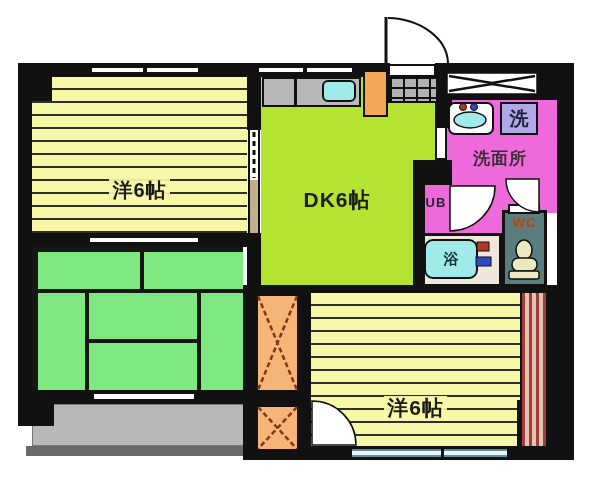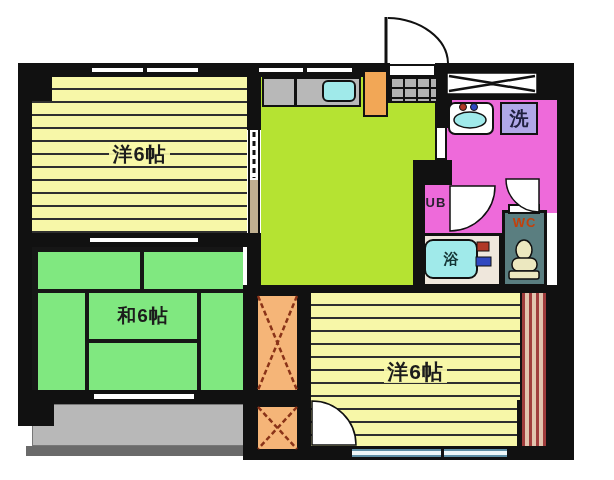--- a/index.html
+++ b/index.html
@@ -9,21 +9,21 @@
   .wall{position:absolute;background:#111;box-sizing:border-box;}
   
   .floor-stripes{background:repeating-linear-gradient(180deg,#f7f7a8 0 11px,#2f2f2f 11px 13px);}
   
   .win{background:#fff;border-top:2px solid #111;border-bottom:2px solid #111;}
   .win-b{background:#eef6f8;border-top:2px solid #5f8fa5;border-bottom:2px solid #5f8fa5;}
   .sill{background:#fff;border:2px solid #111;}
   .tatami-base{background:#161616;}
   .mat{position:absolute;box-sizing:border-box;}
   .label{position:absolute;color:#1c1c1c;font-weight:700;text-align:center;letter-spacing:1px;line-height:1;}
-  .label-chip{background:rgba(247,247,168,0.92);display:inline-block;padding:1px 3px;}
+  .label-chip{background:rgba(247,247,168,0.92);display:inline-block;padding:1px 3px;margin-top:36px;}
   .closet{border:3px solid #111;}
   .stripe-zone{background:repeating-linear-gradient(90deg,#a03c3c 0 3px,#e2c4ae 3px 7px);border-left:2px solid #111;}
   .genkan{background-color:#b2b2b2;border:2px solid #111;
     background-image:repeating-linear-gradient(90deg,#111 0 2px,transparent 2px 13px),
                      repeating-linear-gradient(180deg,#111 0 2px,transparent 2px 10px);}
   .counter{border:2px solid #111;}
   .sinkbox{border:2px solid #111;border-radius:6px;}
   .tub{border:2px solid #111;border-radius:9px;color:#143434;font-weight:700;
        display:flex;align-items:center;justify-content:center;font-size:15px;}
   .washer{border:2px solid #111;display:flex;align-items:center;justify-content:center;
@@ -114,25 +114,28 @@
     <span>浴</span>
   </div>
 
   <div class="abs closet" style="left: 255px; top: 293px; width: 45px; height: 100px; background-color: rgb(245, 181, 120);"></div>
   <div class="abs closet" style="left: 255px; top: 404px; width: 45px; height: 48px; background-color: rgb(245, 181, 120);"></div>
   <div class="abs stripe-zone" style="left:520px;top:293px;width:26px;height:153px;"></div>
 
   <div class="label" style="left:32px;width:215px;top:143px;font-size:20px;">
     <span class="label-chip">洋6帖</span>
   </div>
-  <div class="label" style="left:89px;width:108px;top:306px;font-size:19px;">
-    <span>和6帖</span>
+  <div class="label" style="left:261px;width:152px;top:189px;font-size:21px;">
+    <span>DK6帖</span>
   </div>
   <div class="label" style="left:311px;width:209px;top:360px;font-size:21px;">
     <span class="label-chip">洋6帖</span>
+  </div>
+  <div class="label" style="left:443px;width:114px;top:150px;font-size:17px;color:#3a2a3a;">
+    <span>洗面所</span>
   </div>
   <div class="label" style="left:420px;width:32px;top:196px;font-size:13px;color:#2a2030;">
     <span>UB</span>
   </div>
   <div class="label" style="left:502px;width:45px;top:216px;font-size:13px;color:#c2410c;">
     <span>WC</span>
   </div>
 
   <svg class="overlay" width="614" height="480" viewBox="0 0 614 480">
 

